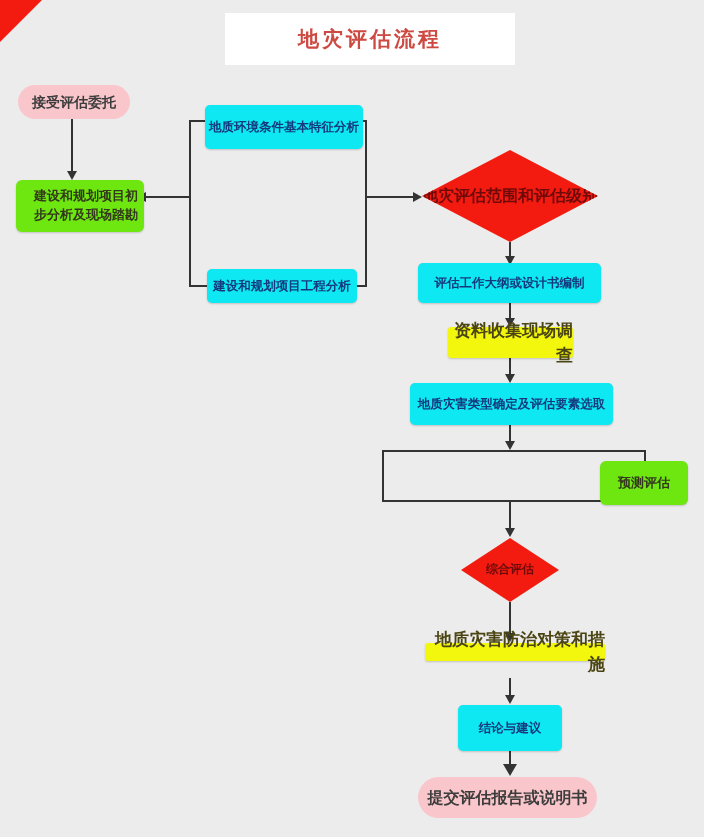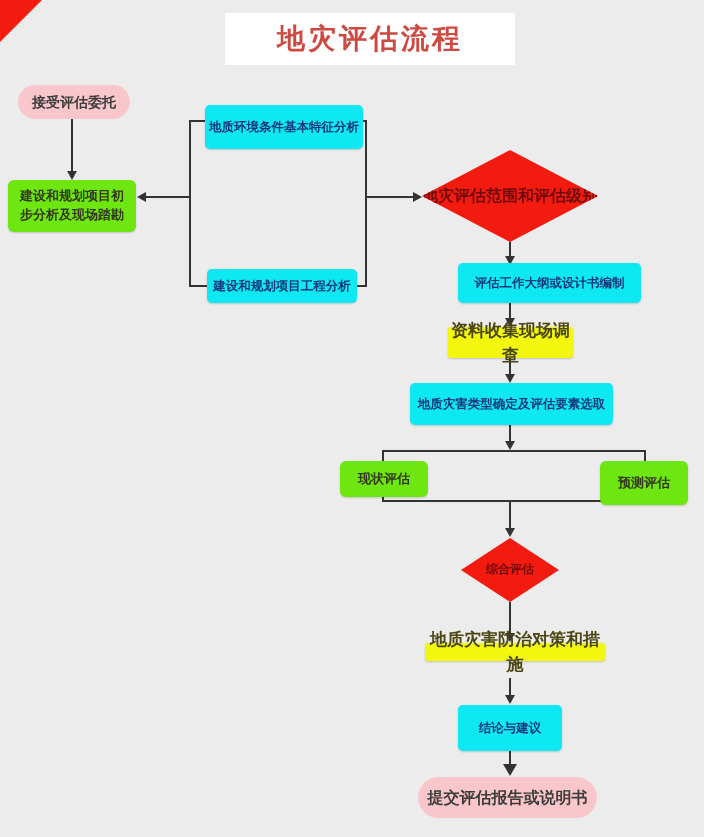--- a/index.html
+++ b/index.html
@@ -12,25 +12,25 @@
     background:var(--canvas,#ececec);overflow:hidden;
   }
   .corner{
     position:absolute;left:0;top:0;width:0;height:0;
     border-top:42px solid var(--red);border-right:42px solid transparent;z-index:1;
   }
   .title{
     position:absolute;left:225px;top:13px;width:290px;height:52px;
     background:var(--title_bg,#fff);display:flex;align-items:center;justify-content:center;
     font-family:"DejaVu Serif","Liberation Serif",serif;
-    font-size:28px;font-weight:bold;color:var(--titlered);letter-spacing:3px;z-index:2;
+    font-size:21px;font-weight:bold;color:var(--titlered);letter-spacing:3px;z-index:2;
   }
   .node{
     position:absolute;display:flex;align-items:center;justify-content:center;
-    text-align:center;font-weight:bold;box-sizing:border-box;z-index:3;
+    text-align:right;font-weight:bold;box-sizing:border-box;z-index:3;
     line-height:1.45;
   }
   .cyan{background:var(--cyan);color:#16387d;border-radius:5px;font-size:12.5px;box-shadow:0 1px 2px rgba(0,0,0,.18);}
   .green{background:var(--green);color:#33381c;border-radius:6px;font-size:13px;box-shadow:0 1px 2px rgba(0,0,0,.18);}
   .yellow{background:var(--yellow);color:#4a4513;border-radius:3px;font-size:17px;box-shadow:0 1px 2px rgba(0,0,0,.18);}
   .pink{background:var(--pink);color:#3c3c3c;border-radius:18px;font-size:14px;}
   .pink.end{border-radius:21px;font-size:16px;}
   .diamond{
     background:var(--red);
     clip-path:polygon(50% 0,100% 50%,50% 100%,0 50%);
@@ -50,35 +50,34 @@
 <body>
 
 <div class="stage">
 
   <div class="corner"></div>
 
   <div class="title">地灾评估流程</div>
 
   <div class="node pink" style="left:18px;top:85px;width:112px;height:34px;">接受评估委托</div>
 
-  <div class="node green" style="left:8px;top:180px;width:128px;height:52px;padding:2px 6px;">建设和规划项目初步分析及现场踏勘</div>
+  <div class="node green" style="left:16px;top:180px;width:128px;height:52px;padding:2px 6px;">建设和规划项目初步分析及现场踏勘</div>
 
   <div class="node cyan" style="left:205px;top:105px;width:158px;height:44px;">地质环境条件基本特征分析</div>
 
   <div class="node cyan" style="left:207px;top:269px;width:150px;height:34px;">建设和规划项目工程分析</div>
 
   <div class="node diamond" style="left:422px;top:150px;width:176px;height:92px;">地灾评估范围和评估级别</div>
 
-  <div class="node cyan" style="left:418px;top:263px;width:183px;height:40px;margin-left:40px;">评估工作大纲或设计书编制</div>
+  <div class="node cyan" style="left:418px;top:263px;width:183px;height:40px;">评估工作大纲或设计书编制</div>
 
   <div class="node yellow" style="left:448px;top:327px;width:125px;height:31px;">资料收集现场调查</div>
 
   <div class="node cyan" style="left:410px;top:383px;width:203px;height:42px;">地质灾害类型确定及评估要素选取</div>
 
-  <div class="node green" style="left:340px;top:461px;width:88px;height:36px;">现状评估</div>
 
   <div class="node green" style="left:600px;top:461px;width:88px;height:44px;">预测评估</div>
 
   <div class="node diamond small" style="left:461px;top:538px;width:98px;height:64px;">综合评估</div>
 
   <div class="node yellow" style="left:425px;top:643px;width:180px;height:18px;">地质灾害防治对策和措施</div>
 
   <div class="node cyan" style="left:458px;top:705px;width:104px;height:46px;">结论与建议</div>
 
   <div class="node pink end" style="left:418px;top:777px;width:179px;height:41px;">提交评估报告或说明书</div>

